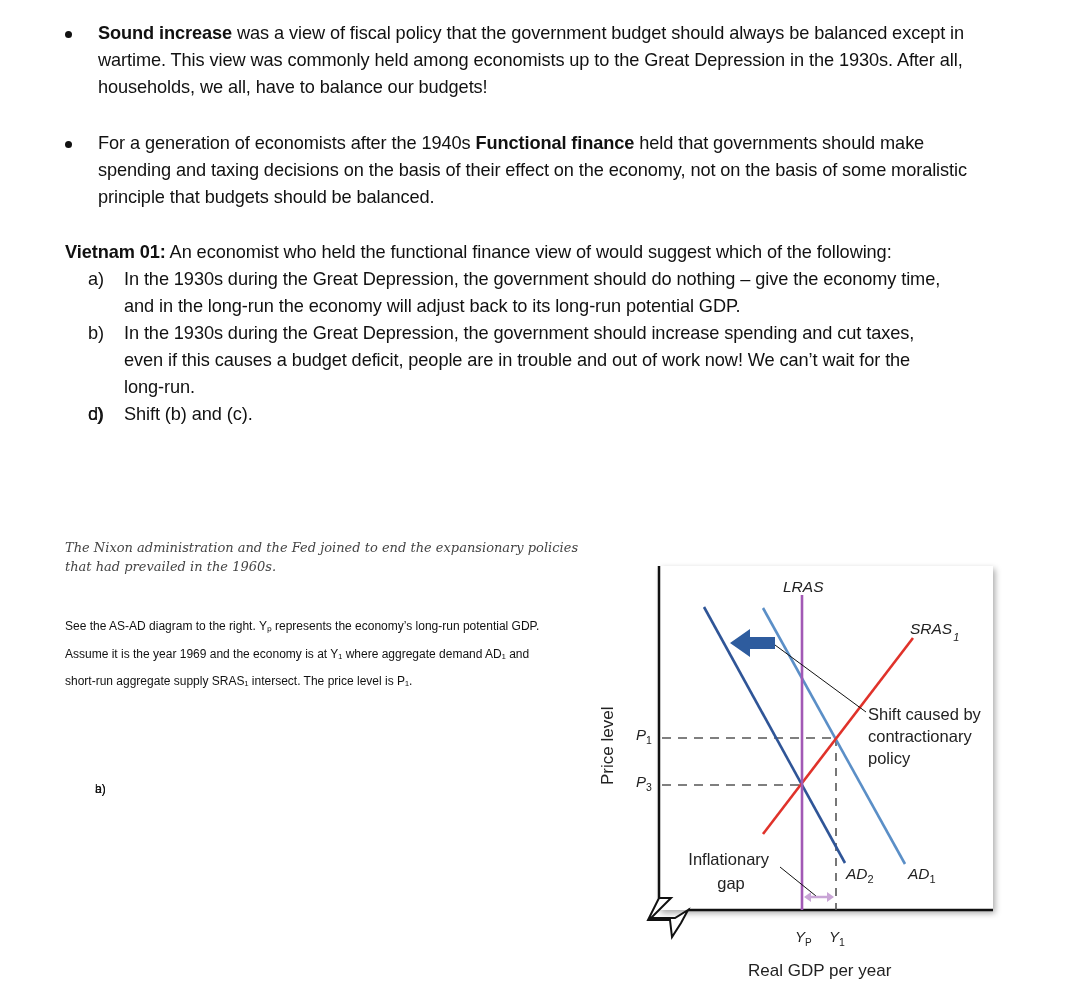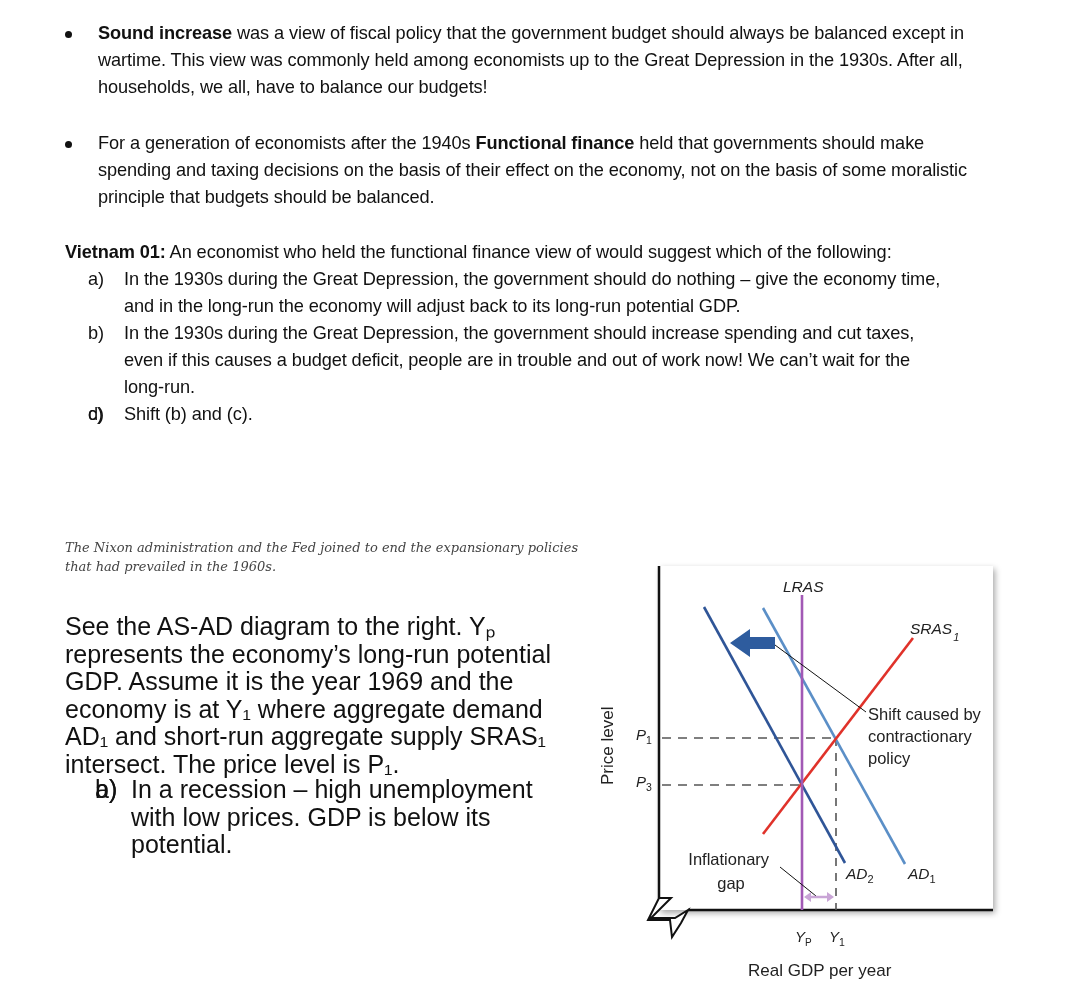--- a/index.html
+++ b/index.html
@@ -6,21 +6,21 @@
   body { width:1068px; height:1000px; position:relative; overflow:hidden;
          font-family:"Liberation Sans", sans-serif; color:#111; }
   .abs { position:absolute; }
   .calibri { font-family:"Liberation Sans", sans-serif; font-size:18.2px; line-height:27px; letter-spacing:-0.1px; }
   .bullet-dot { position:absolute; width:7px; height:7px; border-radius:50%; background:#111; }
   .q-list { margin:0; padding:0; list-style:none; }
   .q-item { position:relative; padding-left:36px; }
   .q-letter { position:absolute; left:0; top:0; }
   b { font-weight:bold; }
   .nixon { font-family:"DejaVu Serif", serif; font-style:italic; font-size:13px; line-height:19px; color:#444; }
-  .side { font-family:"Liberation Sans", sans-serif; font-size:25px; line-height:27.5px; }
+  .side { font-family:"Liberation Sans", sans-serif; font-size:12px; line-height:27.5px; }
   .diagram-label { font-family:"Liberation Sans", sans-serif; fill:#222; }
 </style>
 </head>
 <body>
 
 <div class="bullet-dot" style="left:65px; top:31px;"></div>
 <div class="abs calibri" style="left:98px; top:20px; width:900px;">
   <b>Sound increase</b><span> was a view of fiscal policy that the government budget should always be balanced except in wartime.  This view was commonly held among economists up to the Great Depression in the 1930s.  After all, households, we all, have to balance our budgets!</span>
 </div>
 
@@ -41,21 +41,21 @@
   </ul>
 </div>
 
 <div class="abs nixon" style="left:65px; top:538px; width:520px;">The Nixon administration and the Fed joined to end the expansionary policies that had prevailed in the 1960s.</div>
 
 <div class="abs side" style="left:65px; top:613px; width:495px;">See the AS-AD diagram to the right.  Yₚ represents the economy’s long-run potential GDP.  Assume it is the year 1969 and the economy is at Y₁ where aggregate demand AD₁ and short-run aggregate supply SRAS₁ intersect.  The price level is P₁.</div>
 
 <div class="abs side" style="left:65px; top:776px; width:500px;">
   <ul class="q-list" style="margin-left:30px; width:460px;">
     <li class="q-item"><span class="q-letter">a)</span></li>
-    <li class="q-item"><span class="q-letter">b)</span><span>In a recession – high unemployment with low prices.  GDP is below its potential.</span></li>
+    <li class="q-item"><span class="q-letter">b)</span></li>
   </ul>
 </div>
 
 <svg class="abs" style="left:580px; top:555px;" width="440" height="440" viewBox="580 555 440 440">
   <defs>
     <filter id="shadow" x="-5%" y="-5%" width="115%" height="115%">
       <feDropShadow dx="2" dy="3" stdDeviation="3" flood-color="#000" flood-opacity="0.35"></feDropShadow>
     </filter>
   </defs>
 

